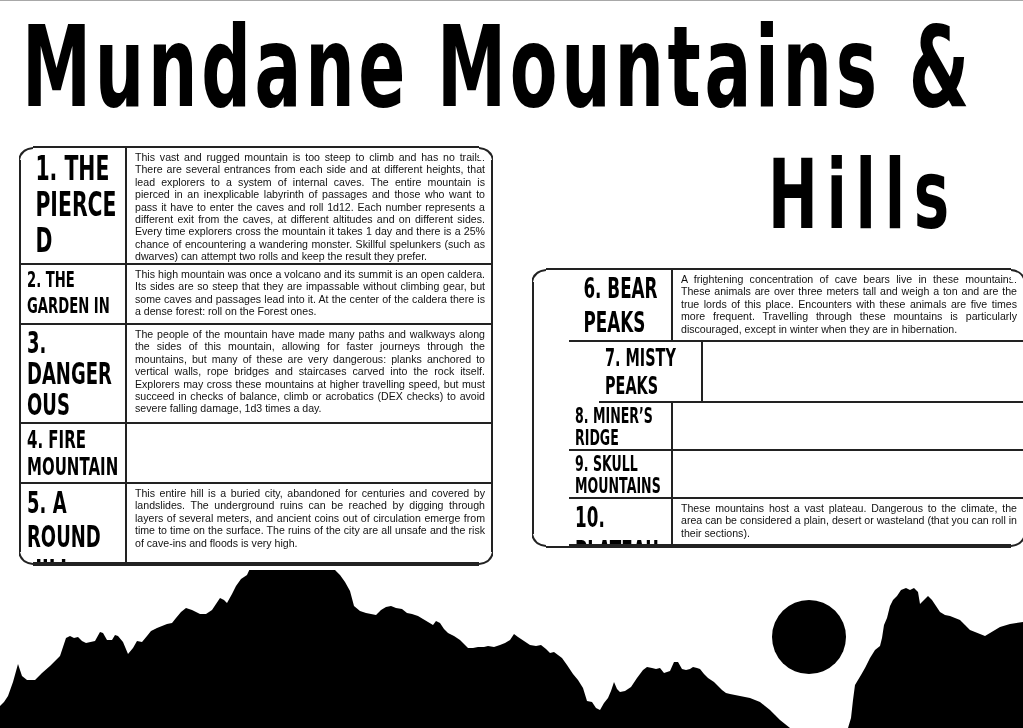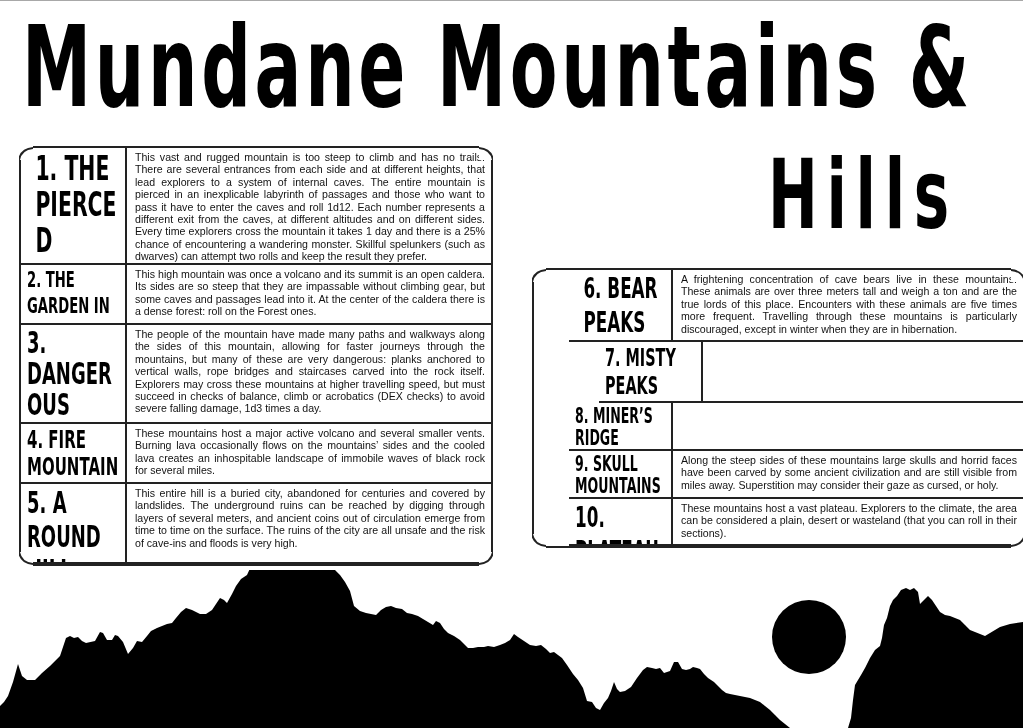--- a/index.html
+++ b/index.html
@@ -93,21 +93,20 @@
   <div class="row l3">
     <div class="name">
         <span class="name-text">3. Dangerous Path</span>
       </div>
     <div class="desc">The people of the mountain have made many paths and walkways along the sides of this mountain, allowing for faster journeys through the mountains, but many of these are very dangerous: planks anchored to vertical walls, rope bridges and staircases carved into the rock itself. Explorers may cross these mountains at higher travelling speed, but must succeed in checks of balance, climb or acrobatics (DEX checks) to avoid severe falling damage, 1d3 times a day.</div>
   </div>
   <div class="row l4">
     <div class="name">
         <span class="name-text">4. Fire Mountains</span>
       </div>
-    <div class="desc">These mountains host a major active volcano and several smaller vents. Burning lava occasionally flows on the mountains’ sides and the cooled lava creates an inhospitable landscape of immobile waves of black rock for several miles.</div>
   </div>
   <div class="row l5">
     <div class="name">
         <span class="name-text">5. A Round Hill</span>
       </div>
     <div class="desc">This entire hill is a buried city, abandoned for centuries and covered by landslides. The underground ruins can be reached by digging through layers of several meters, and ancient coins out of circulation emerge from time to time on the surface. The ruins of the city are all unsafe and the risk of cave-ins and floods is very high.</div>
   </div>
 
   <div class="corner" style="left:-2px; top:-2px;">
     <svg width="14" height="14">
@@ -145,27 +144,26 @@
   </div>
   <div class="row r8">
     <div class="name">
         <span class="name-text">8. Miner’s Ridge</span>
       </div>
   </div>
   <div class="row r9">
     <div class="name">
         <span class="name-text">9. Skull Mountains</span>
       </div>
-    <div class="desc">Along the steep sides of these mountains large skulls and horrid faces have been carved by some ancient civilization and are still visible from miles away. Superstition may consider their gaze as cursed, or holy.</div>
   </div>
   <div class="row r10">
     <div class="name">
         <span class="name-text">10. Plateau</span>
       </div>
-    <div class="desc">These mountains host a vast plateau. Explorers to the climate, the area can be considered a plain, desert or wasteland (that you can roll in their sections).</div>
+    <div class="desc">These mountains host a vast plateau. Dangerous to the climate, the area can be considered a plain, desert or wasteland (that you can roll in their sections).</div>
   </div>
 
   <div class="corner" style="left:-2px; top:-2px;">
     <svg width="14" height="14">
         <path d="M0 14 Q 2 3 14 2" fill="none" stroke="#222" stroke-width="2"></path>
       </svg>
   </div>
   <div class="corner" style="right:-2px; top:-2px;">
     <svg width="14" height="14">
         <path d="M0 2 Q 12 3 14 14" fill="none" stroke="#222" stroke-width="2"></path>

